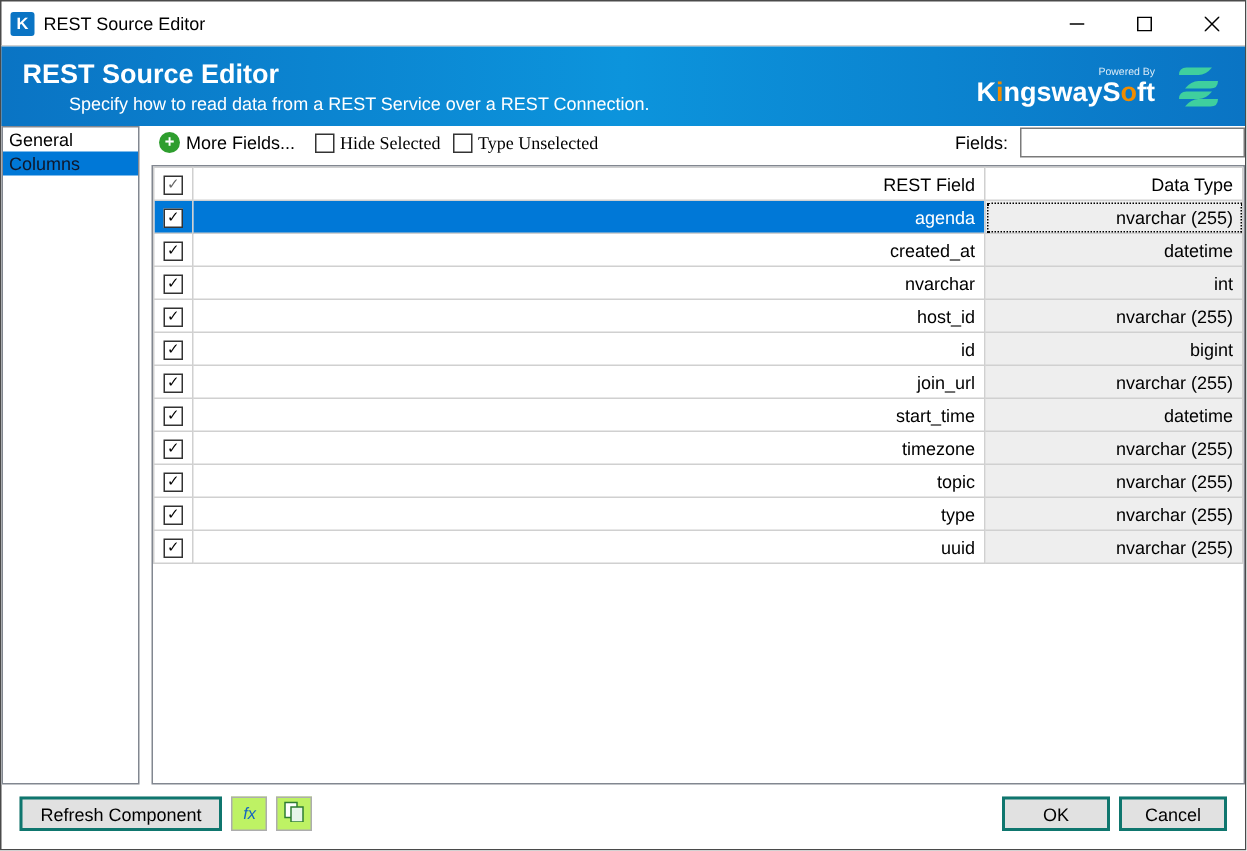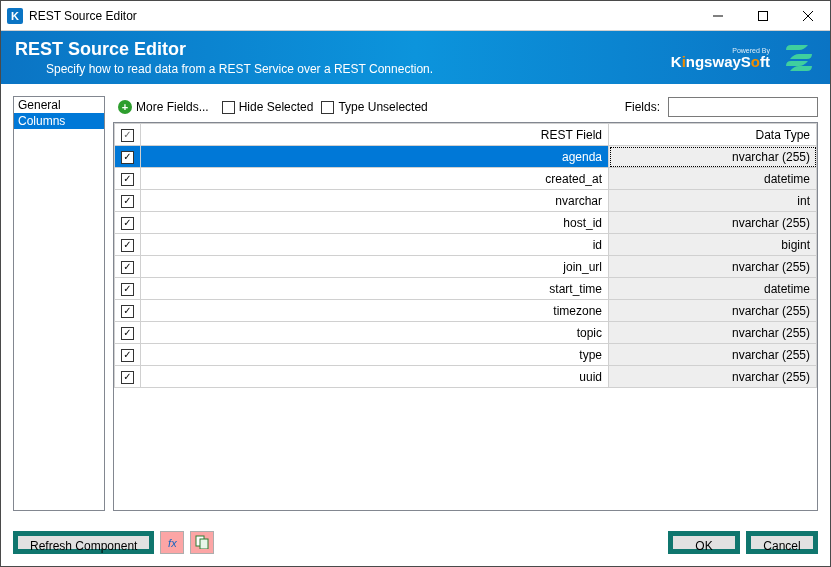--- a/index.html
+++ b/index.html
@@ -52,42 +52,41 @@
   .header-title { font-size: 18px; font-weight: bold; margin-bottom: 2px; }
   .header-sub { font-size: 12px; margin-left: 31px; }
   .header-logos { display: flex; align-items: center; gap: 12px; }
   .logo-kws {
     color: #fff;
     font-size: 9px;
     text-align: right;
     line-height: 1;
   }
   .logo-kws .pb { font-size: 7px; opacity: .85; }
-  .logo-kws .kw { font-size: 15px; font-weight: bold; }
+  .logo-kws .kw { font-size: 18px; font-weight: bold; }
   .logo-kws .kw .o { color: #f08c00; }
   .logo-green svg { display: block; }
   .content {
     flex: 1;
     display: flex;
-    padding: 12px;
     gap: 8px;
     min-height: 0;
   }
   .sidebar {
     width: 92px;
     border: 1px solid #828790;
     background: #fff;
   }
   .side-item {
     padding: 1px 4px;
     cursor: default;
   }
   .side-item.selected {
     background: #0078d7;
-    color: #ffffff;
+    color: #0f172a;
   }
   .main {
     flex: 1;
     display: flex;
     flex-direction: column;
     min-height: 0;
   }
   .toolbar {
     display: flex;
     align-items: center;
@@ -102,21 +101,21 @@
   }
   .plus-icon {
     width: 14px; height: 14px;
     border-radius: 50%;
     background: #2e9e2e;
     color: #fff;
     display: flex; align-items: center; justify-content: center;
     font-size: 11px; font-weight: bold; line-height: 1;
   }
   .chk-wrap {
-    display: flex; align-items: center; gap: 4px;
+    display: flex; align-items: center; gap: 4px; font-family: Liberation Serif, serif;
   }
   .chk-box {
     width: 13px; height: 13px;
     border: 1px solid #333;
     background: #fff;
   }
   .toolbar .spacer { flex: 1; }
   .filter-input {
     width: 150px;
     height: 20px;
@@ -153,21 +152,21 @@
     display: inline-flex;
     align-items: center; justify-content: center;
     font-size: 10px; line-height: 1;
     color: #000;
     background: #fff;
   }
   .col-chk .chk.hdr {
     color: #666;
   }
   .grid .col-type {
-    width: 208px;
+    width: 172px;
     background: #eeeeee;
   }
   .grid tr.selected td {
     background: #0078d7;
     color: #fff;
   }
   .grid tr.selected td.col-type {
     background: #eeeeee;
     color: #000;
     outline: 1px dotted #000;
@@ -175,30 +174,30 @@
   }
   .grid tr.selected .col-chk .chk { color: #000; background: #fff; border-color:#333; }
   .grid-body-fill { flex: 1; background: #fff; }
   .footer {
     display: flex;
     align-items: center;
     padding: 8px 12px 12px 12px;
     gap: 6px;
   }
   .btn {
-    border: 5px solid #0f766e;
+    border: 2px solid #0f766e;
     background: #e1e1e1;
     padding: 3px 12px;
     font: inherit;
     min-width: 72px;
     height: 23px;
   }
   .btn-small {
     border: 1px solid #adadad;
-    background: #fca5a5;
+    background: #bef264;
     width: 24px; height: 23px;
     display: flex; align-items: center; justify-content: center;
     font-size: 11px;
   }
   .footer .spacer { flex: 1; }
 </style>
 </head>
 <body>
 
 <div class="window">

